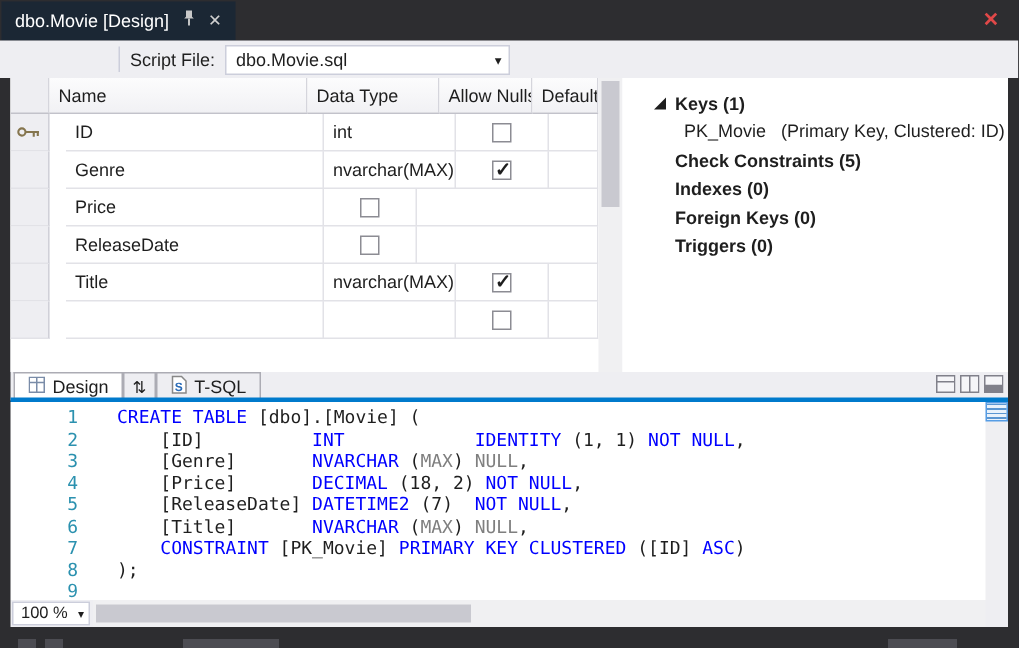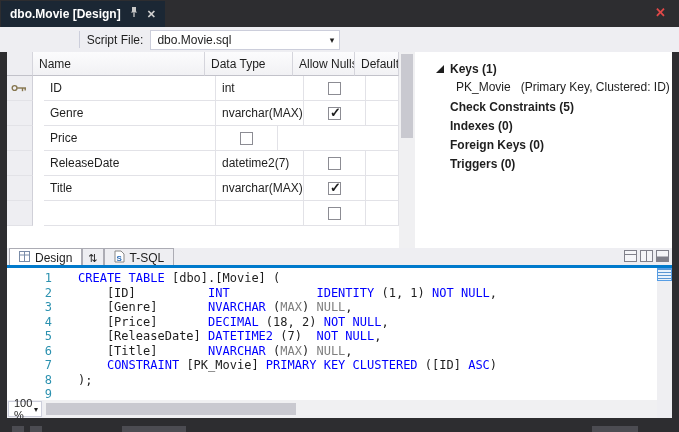--- a/index.html
+++ b/index.html
@@ -3,21 +3,21 @@
 <meta charset="utf-8">
 <style>
   * { margin:0; padding:0; box-sizing:border-box; }
   html,body { background:#2D2D30; }
   .window { position:relative; width:679px; height:432px; background:#2D2D30; overflow:hidden;
             font-family:"Liberation Sans", sans-serif; }
 
   
   .tabbar { position:absolute; left:0; top:0; width:100%; height:27px; background:#2D2D30; }
   .doc-tab { position:absolute; left:1px; top:1px; height:26px; background:#1B2734; color:#FFFFFF;
-             display:flex; align-items:center; gap:8px; padding:0 9px; font-size:12px;font-weight:bold; }
+             display:flex; align-items:center; gap:8px; padding:0 9px; font-size:12px; }
   .tab-x { color:#D0D0D0; font-size:11px; line-height:1; }
   .win-close { position:absolute; right:13px; top:6px; color:#E04848; font-weight:bold; font-size:13px; line-height:1; }
 
   
   .toolbar { position:absolute; left:0; top:27px; width:100%; height:25px; background:#EEEEF2;
              display:flex; align-items:center; padding:0 6px; gap:7px; font-size:12px; color:#1E1E1E; }
   .tb-btn { display:flex; align-items:center; gap:5px; padding:2px 5px;margin-top:44px; }
   .tb-sep { width:1px; height:17px; background:#CCCEDB; }
   .combo { width:190px; height:20px; background:#FFFFFF; border:1px solid #CCCEDB;
            display:flex; align-items:center; padding:0 6px; position:relative; }
@@ -78,21 +78,21 @@
   .tok-k { color:#0000FF; }
   .tok-p { color:#1E1E1E; }
   .tok-g { color:#7F7F7F; }
   .editor-vscroll { position:absolute; right:0; top:0; width:15px; height:132px; background:#EFEFF2; }
   .vsplit { position:absolute; right:0; top:0; width:15px; height:13px; border:1px solid #569DE5;
             background:repeating-linear-gradient(to bottom, #5A96D2 0 1px, #E9F2FB 1px 3px); }
 
   
   .editor-status { position:absolute; left:7px; top:400px; width:665px; height:18px; background:#EEEEF2;
                    display:flex; align-items:center; }
-  .zoom-combo { width:34px; height:16px; margin-left:1px; background:#FFFFFF; border:1px solid #CCCEDB;
+  .zoom-combo { width:52px; height:16px; margin-left:1px; background:#FFFFFF; border:1px solid #CCCEDB;
                 display:flex; align-items:center; padding:0 5px; font-size:11px; position:relative; color:#1E1E1E; }
   .zoom-arrow { position:absolute; right:3px; font-size:8px; }
   .hscroll { flex:1; height:18px; background:#F0F0F2; position:relative; margin-left:2px; margin-right:15px; }
   .hthumb { position:absolute; left:2px; top:3px; width:250px; height:12px; background:#C9C9D0; }
 
   
   .bottom-strip { position:absolute; left:0; top:418px; width:100%; height:14px; background:#2D2D30; }
   .strip-mark { position:absolute; bottom:0; height:6px; background:#4C4C52; }
 </style>
 </head>
@@ -170,21 +170,20 @@
             <div class="g-cell sel"></div>
             <div class="g-cell name">Price</div>
             <div class="g-cell nulls">
               <span class="cb"></span>
             </div>
             <div class="g-cell def"></div>
           </div>
           <div class="g-row">
             <div class="g-cell sel"></div>
             <div class="g-cell name">ReleaseDate</div>
-            <div class="g-cell type">datetime2(7)</div>
             <div class="g-cell nulls">
               <span class="cb"></span>
             </div>
             <div class="g-cell def"></div>
           </div>
           <div class="g-row">
             <div class="g-cell sel"></div>
             <div class="g-cell name">Title</div>
             <div class="g-cell type">nvarchar(MAX)</div>
             <div class="g-cell nulls">

